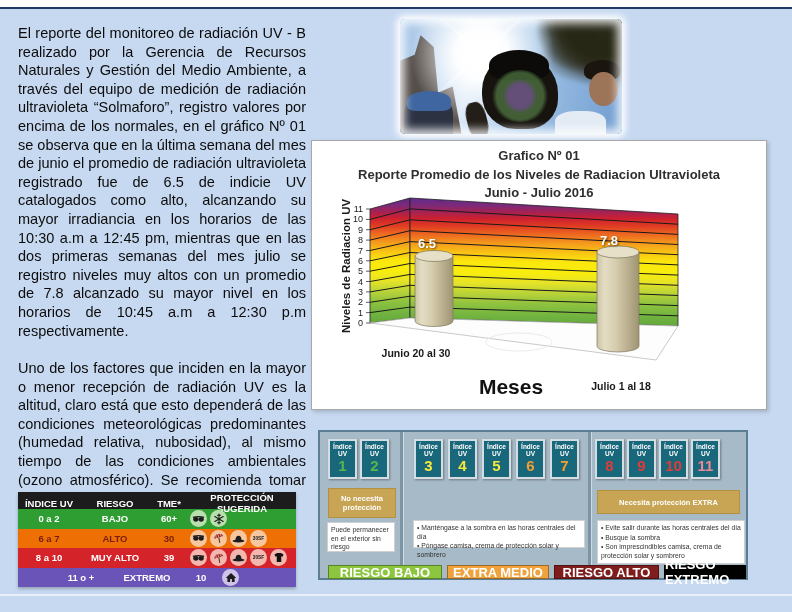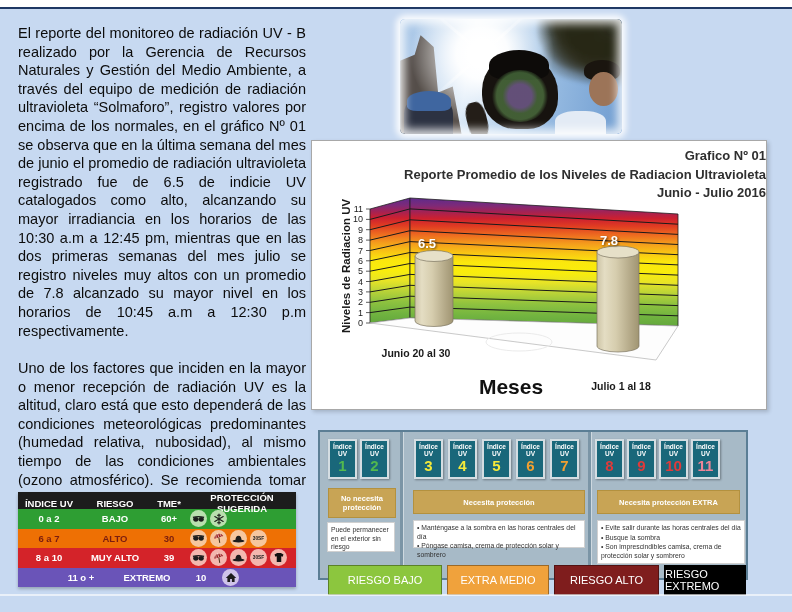--- a/index.html
+++ b/index.html
@@ -37,21 +37,21 @@
   .p-hair-r{right:1%;top:36%;width:16%;height:18%;background:#1a150f;border-radius:50% 50% 40% 40%;}
   .p-kid{left:2%;bottom:-2%;width:22%;height:36%;background:#2c3242;border-radius:45% 45% 0 0;}
   .p-kidcap{left:3%;bottom:20%;width:20%;height:17%;background:#3f66a0;border-radius:55% 55% 25% 25%;}
   .p-arm{left:30%;bottom:-4%;width:9%;height:32%;background:#241e18;border-radius:40%;transform:rotate(-14deg);filter:blur(.5px);}
   .p-shirt{right:7%;bottom:-2%;width:23%;height:22%;background:#e3ebf5;border-radius:40% 40% 0 0;}
   .p-edge{inset:0;box-shadow:inset 0 0 9px 5px rgba(255,255,255,.8);border-radius:5px;}
 
   
   .chart-box{position:absolute;left:311px;top:140px;width:454px;height:268px;background:#ffffff;
              border:1px solid #a8a8a8;box-shadow:2px 2px 4px rgba(0,0,0,.18);}
-  .chart-titles{position:absolute;left:0;top:0;width:100%;padding-top:6px;text-align:right;
+  .chart-titles{position:absolute;left:0;top:0;width:100%;padding-top:6px;text-align:center;
              font-size:13px;font-weight:bold;line-height:18.5px;color:#2f2f2f;}
   .chart-svg{position:absolute;left:0;top:0;}
   .svg-bold{font-weight:bold;}
 
   
   .uv-table{position:absolute;left:18px;top:492px;width:278px;font-weight:bold;
             box-shadow:0 2px 3px rgba(0,0,0,.25);}
   .uvt-row{display:grid;grid-template-columns:62px 70px 38px 1fr;align-items:center;height:19.5px;
            font-size:9.5px;}
   .uvt-head{height:17px;background:#1c1c1c;color:#ffffff;font-size:9.5px;}
@@ -80,22 +80,22 @@
          color:#ffffff;text-align:center;font-weight:bold;box-shadow:1px 1px 2px rgba(0,0,0,.35);}
   .uvbox-l1{font-size:6.5px;line-height:7px;margin-top:2px;}
   .uvbox-l2{font-size:6.5px;line-height:7px;}
   .uvbox-n{font-size:15px;line-height:17px;}
   .tanbox{position:absolute;background:#c8a455;border:1px solid #b3913f;color:#ffffff;font-weight:bold;
           font-size:7.5px;line-height:9px;display:flex;align-items:center;justify-content:center;
           text-align:center;padding:1px 3px;}
   .whitebox{position:absolute;background:#ffffff;border:1px solid #d0d0d0;color:#333333;
             font-size:6.8px;line-height:8.5px;padding:3px 3px;}
   .whitebox div{margin:0 0 1px 0;}
-  .riskbar{position:absolute;top:133px;height:30px;border:1px solid rgba(0,0,0,.35);color:#ffffff;
-           font-size:11px;font-weight:normal;display:flex;align-items:center;justify-content:center;}
+  .riskbar{position:absolute;top:133px;height:14px;border:1px solid rgba(0,0,0,.35);color:#ffffff;
+           font-size:13px;font-weight:bold;display:flex;align-items:center;justify-content:center;}
 </style>
 </head>
 <body>
 
 <div class="page">
   <div class="top-white"></div>
   <div class="top-rule"></div>
 
   <div class="article">
     <p>El reporte del monitoreo de radiación UV - B realizado por la Gerencia de Recursos Naturales y Gestión del Medio Ambiente, a través del equipo de medición de radiación ultravioleta “Solmaforo”, registro valores por encima de los normales, en el gráfico Nº 01 se observa que en la última semana del mes de junio el promedio de radiación ultravioleta registrado fue de 6.5 de indicie UV catalogados como alto, alcanzando su mayor irradiancia en los horarios de las 10:30 a.m a 12:45 pm, mientras que en las dos primeras semanas del mes julio se registro niveles muy altos con un promedio de 7.8 alcanzado su mayor nivel en los horarios de 10:45 a.m a 12:30 p.m respectivamente.</p>
@@ -407,21 +407,20 @@
         <div class="uvbox-l2">UV</div>
         <div class="uvbox-n" style="color: rgb(224, 58, 58);">10</div>
       </div>
     <div class="uvbox" style="left:371px">
         <div class="uvbox-l1">Índice</div>
         <div class="uvbox-l2">UV</div>
         <div class="uvbox-n" style="color: rgb(239, 133, 152);">11</div>
       </div>
 
     <div class="tanbox" style="left:8px;top:56px;width:68px;height:30px">No necesita protección</div>
-    <div class="tanbox" style="left:93px;top:58px;width:172px;height:24px">Necesita protección</div>
     <div class="tanbox" style="left:277px;top:58px;width:143px;height:24px">Necesita protección EXTRA</div>
 
     <div class="whitebox" style="left:7px;top:90px;width:68px;height:30px">
       <div>Puede permanecer en el exterior sin riesgo</div>
     </div>
     <div class="whitebox" style="left:93px;top:88px;width:172px;height:28px">
       <div>• Manténgase a la sombra en las horas centrales del día</div>
       <div>• Póngase camisa, crema de protección solar y sombrero</div>
     </div>
     <div class="whitebox" style="left:277px;top:88px;width:148px;height:44px">

